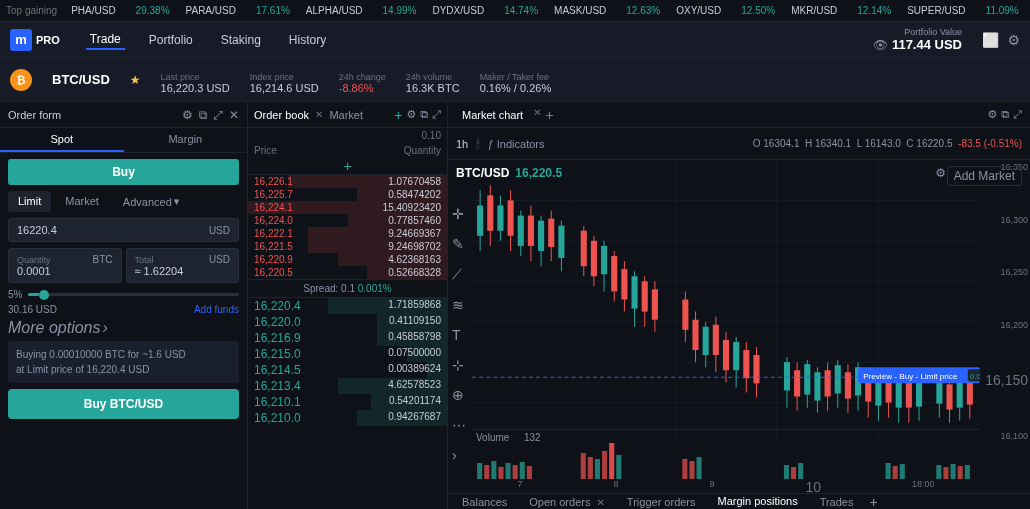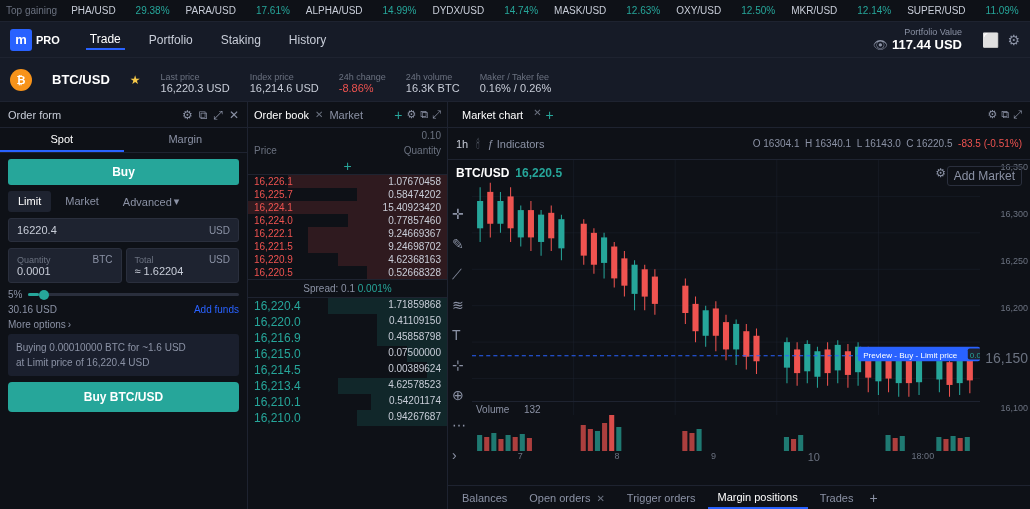--- a/index.html
+++ b/index.html
@@ -66,21 +66,21 @@
     .qty-value { color: #c8cdd8; font-size: 11px; font-weight: 500; }
     .total-box { background: #1e2330; border: 1px solid #2a2f3d; border-radius: 3px; padding: 5px 8px; flex: 1; }
     .slider-row { margin: 0 8px 4px; display: flex; align-items: center; gap: 6px; }
     .pct-label { color: #8b92a5; font-size: 10px; }
     .slider-track { flex: 1; height: 3px; background: #2a2f3d; border-radius: 2px; position: relative; }
     .slider-fill { width: 5%; height: 100%; background: #26a69a; border-radius: 2px; }
     .slider-thumb { width: 10px; height: 10px; background: #26a69a; border-radius: 50%; position: absolute; top: -3.5px; left: 5%; cursor: pointer; }
     .balance-row { margin: 0 8px 4px; display: flex; justify-content: space-between; align-items: center; }
     .balance-val { color: #8b92a5; font-size: 10px; }
     .add-funds { color: #2962ff; font-size: 10px; cursor: pointer; }
-    .more-options { margin: 0 8px 4px; color: #8b92a5; font-size: 10px; cursor: pointer; display: flex; align-items: center; gap: 2px; }
+    .more-options { margin: 0 8px 4px; color: #8b92a5; font-size: 16px; cursor: pointer; display: flex; align-items: center; gap: 2px; font-style: italic; }
     .order-preview { margin: 0 8px 6px; background: #1a1f2d; border-radius: 3px; padding: 6px 8px; font-size: 10px; color: #8b92a5; line-height: 1.5; }
     .submit-btn { margin: 0 8px 6px; background: #26a69a; color: #fff; border: none; border-radius: 4px; padding: 8px; font-size: 12px; font-weight: 600; cursor: pointer; width: calc(100% - 16px); }
 
     
     .orderbook-panel { width: 200px; border-right: 1px solid #1e2330; display: flex; flex-direction: column; background: #0e1117; flex-shrink: 0; }
     .ob-header { display: flex; align-items: center; justify-content: space-between; padding: 4px 6px; border-bottom: 1px solid #1e2330; height: 26px; }
     .ob-tabs { display: flex; gap: 6px; }
     .ob-tab { font-size: 11px; color: #8b92a5; cursor: pointer; }
     .ob-tab.active { color: #fff; }
     .ob-col-header { display: flex; justify-content: space-between; padding: 2px 6px; color: #6b7280; font-size: 10px; }
@@ -108,21 +108,21 @@
     .indicators-btn { color: #8b92a5; font-size: 11px; cursor: pointer; display: flex; align-items: center; gap: 3px; }
     .ohlc-data { color: #8b92a5; font-size: 10px; }
     .ohlc-data .neg { color: #ef5350; }
     .chart-area { flex: 1; position: relative; overflow: hidden; }
 
     
     .chart-left-toolbar { position: absolute; left: 0; top: 40px; display: flex; flex-direction: column; gap: 14px; padding: 6px 4px; }
     .ct-icon { color: #8b92a5; font-size: 14px; cursor: pointer; }
 
     
-    .bottom-tabs { display: flex; align-items: center; border-top: 1px solid #1e2330; height: 24px; background: #0e1117; padding: 0 4px; gap: 2px; margin-top: 20px; }
+    .bottom-tabs { display: flex; align-items: center; border-top: 1px solid #1e2330; height: 16px; background: #0e1117; padding: 0 4px; gap: 2px; }
     .bottom-tab { padding: 4px 10px; font-size: 11px; color: #8b92a5; cursor: pointer; white-space: nowrap; }
     .bottom-tab.active { color: #fff; border-bottom: 2px solid #2962ff; }
     .bottom-tab .close-x { color: #6b7280; font-size: 10px; margin-left: 3px; }
     .bottom-tab-add { color: #8b92a5; cursor: pointer; font-size: 14px; padding: 0 4px; }
   </style>
 </head>
 <body>
 
 <div class="ticker-bar">
   <span class="ticker-label">Top gaining</span>
@@ -600,21 +600,21 @@
           <rect x="471" y="21" width="5" height="15" fill="#26a69a" opacity="0.7"></rect>
           <rect x="478" y="23" width="5" height="13" fill="#ef5350" opacity="0.7"></rect>
           <rect x="485" y="22" width="5" height="14" fill="#26a69a" opacity="0.7"></rect>
         </svg>
       </div>
 
       <div style="position:absolute;left:24px;right:50px;bottom:0;height:14px;display:flex;justify-content:space-around;">
         <span style="color:#6b7280;font-size:9px;">7</span>
         <span style="color:#6b7280;font-size:9px;">8</span>
         <span style="color:#6b7280;font-size:9px;">9</span>
-        <span style="color:#6b7280;font-size:11px;">10</span>
+        <span style="color:#6b7280;font-size:14px;">10</span>
         <span style="color:#6b7280;font-size:9px;">18:00</span>
       </div>
     </div>
 
     <div class="bottom-tabs">
       <span class="bottom-tab">Balances</span>
       <span class="bottom-tab">Open orders <span class="close-x">✕</span></span>
       <span class="bottom-tab">Trigger orders</span>
       <span class="bottom-tab active">Margin positions</span>
       <span class="bottom-tab">Trades</span>

